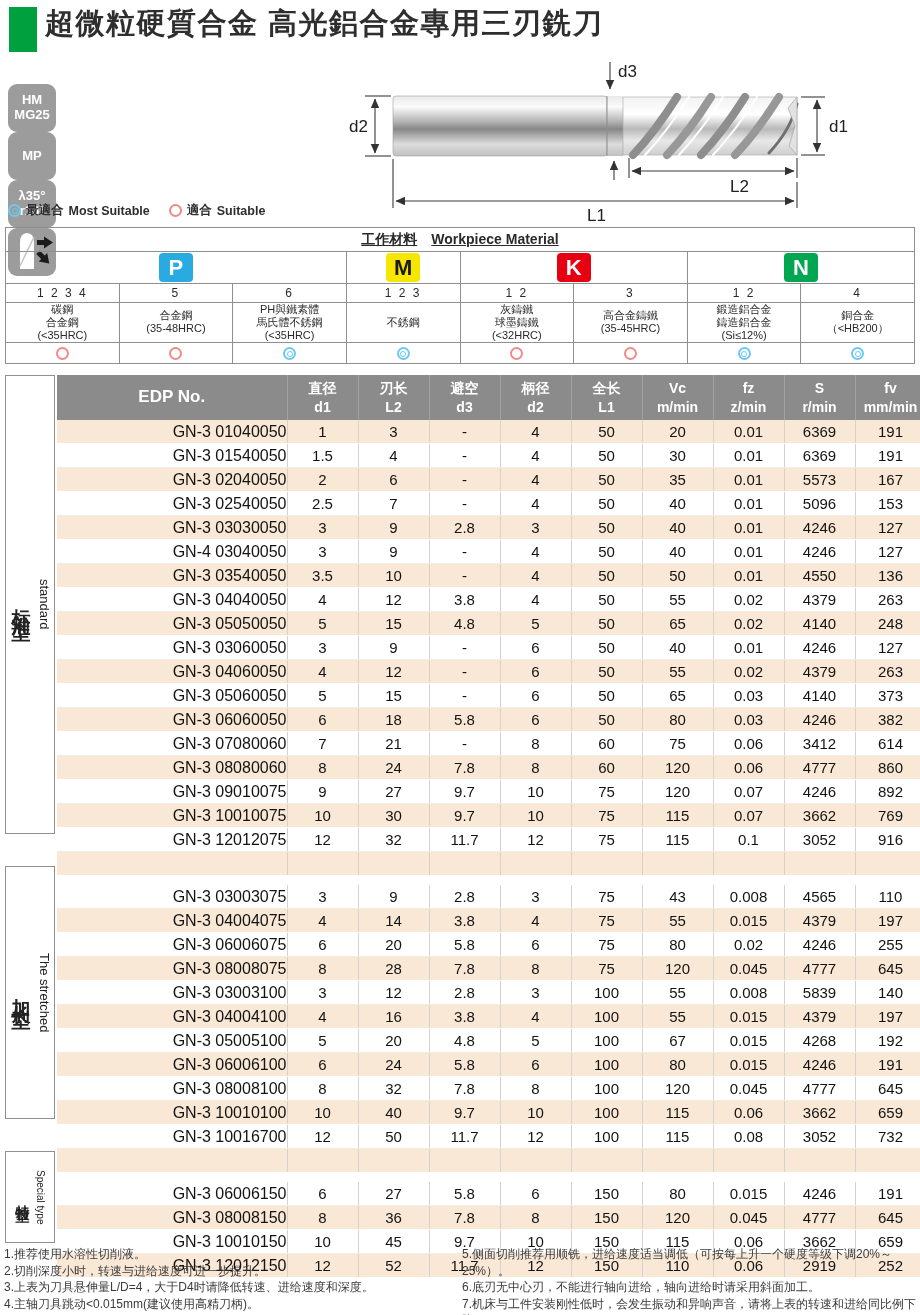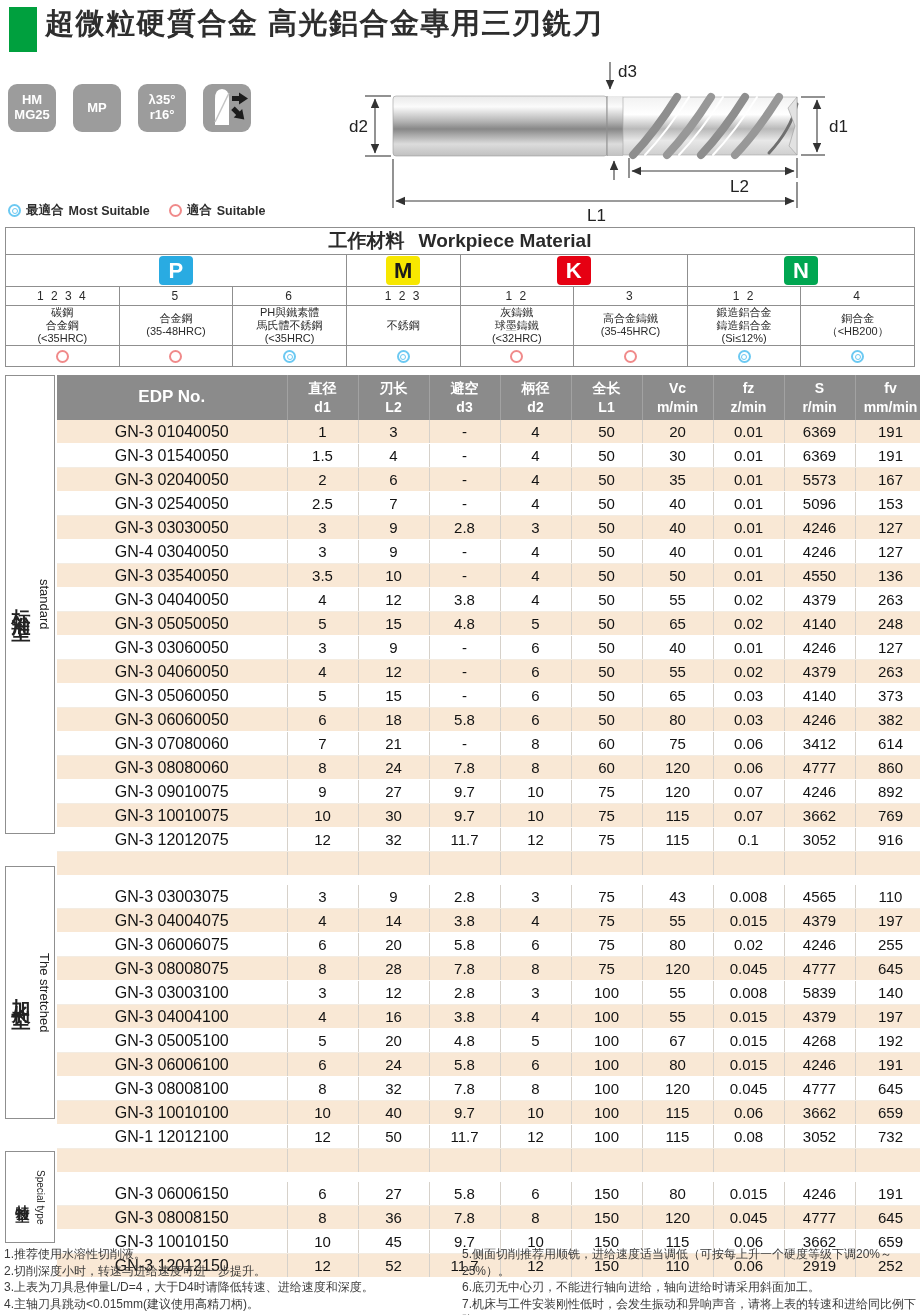--- a/index.html
+++ b/index.html
@@ -9,21 +9,21 @@
 
   
   .green-sq{position:absolute;left:9px;top:7px;width:28px;height:45px;background:#00a03e;}
   .title-zh{position:absolute;left:45px;top:4px;font-size:29px;font-weight:bold;color:#2e2e2e;
             letter-spacing:1.5px;white-space:nowrap;}
   .title-en{position:absolute;left:46px;top:44px;font-size:12.5px;font-weight:bold;color:#2e2e2e;
             white-space:nowrap;letter-spacing:.2px;}
 
   
   .badges{position:absolute;left:8px;top:84px;}
-  .brow{display:flex;gap:17px;margin-bottom:16px;}
+  .brow{display:flex;margin-bottom:16px;flex-direction:column;}
   .badge{width:48px;height:48px;background:#9c9c9c;border-radius:9px;color:#fff;font-weight:bold;
          display:flex;align-items:center;justify-content:center;text-align:center;
          font-size:13px;line-height:1.15;white-space:pre-line;position:relative;box-sizing:border-box;}
   .badge svg{position:absolute;left:0;top:0;}
   .badge .b90{position:absolute;right:5px;top:11px;font-size:14px;}
 
   
   .legend{position:absolute;left:8px;top:202px;display:flex;align-items:center;gap:5px;
           font-size:12.5px;color:#2e2e2e;font-weight:bold;}
   .c-most{width:13px;height:13px;border:2px solid #6cc9f2;border-radius:50%;display:inline-block;
@@ -34,21 +34,21 @@
   .lg-gap{margin-left:14px;}
 
   
   .diagram{position:absolute;left:345px;top:58px;}
   .diagram text{font-size:17px;fill:#222;font-family:"Liberation Sans","DejaVu Sans",sans-serif;}
 
   
   .mat{position:absolute;left:5px;top:227px;width:910px;border-collapse:collapse;table-layout:fixed;
        text-align:center;color:#2a2a2a;}
   .mat td{border:1px solid #8f8f8f;padding:0;}
-  .mat-title-row td{height:23px;font-size:19px;font-weight:bold;}
+  .mat-title-row td{height:23px;font-size:14px;font-weight:bold;text-decoration:underline;}
   .mat-title-en{margin-left:14px;}
   #mat-letters td{height:31px;}
   .letter{display:inline-block;width:34px;height:29px;border-radius:4px;font-weight:bold;
           font-size:22px;line-height:29px;}
   .mnum{height:18px;font-size:12px;letter-spacing:2px;}
   .mname{height:30px;font-size:11px;line-height:1.18;}
   .mcirc{height:20px;}
   .mcirc span{vertical-align:middle;}
 
   
@@ -61,21 +61,21 @@
        letter-spacing:7px;color:#222;}
   .len{writing-mode:vertical-rl;font-size:13px;color:#222;}
   .lbox-small .lzh{font-size:14px;letter-spacing:2px;}
   .lbox-small .len{font-size:10px;}
   .spec{border-collapse:collapse;table-layout:fixed;width:869px;text-align:center;flex:none;}
   .spec thead td{background:#8b8b8b;color:#fff;height:45px;font-size:14px;line-height:1.3;
                  border-right:1px solid #a2a2a2;padding:0;font-weight:bold;}
   .spec thead td.hedp{font-size:17px;}
   .spec tbody td{height:23px;font-size:15px;color:#131313;border-right:1px solid #d6d1ca;
                  border-bottom:1px solid #f3ece2;padding:0;}
-  .spec tbody td.edp{font-size:16px;}
+  .spec tbody td.edp{font-size:16px;text-align:right;}
   .spec tbody tr.shade td{background:#f9e8d5;border-bottom:1px solid #fff;}
   .spec tbody tr.sep-b td{background:#f9e8d5;height:23px;border-bottom:1px solid #fff;}
   .spec tbody tr.sep-w td{height:9px;border:none;background:#fff;}
 
   
   .notes{position:absolute;left:4px;top:1246px;width:914px;display:flex;font-size:12px;
          color:#3a3a3a;line-height:16.5px;}
   .notes-left{width:458px;flex:none;}
   .notes-right{flex:1;}
 </style>
@@ -680,21 +680,21 @@
             <td>40</td>
             <td>9.7</td>
             <td>10</td>
             <td>100</td>
             <td>115</td>
             <td>0.06</td>
             <td>3662</td>
             <td>659</td>
           </tr>
           <tr>
-            <td class="edp">GN-1 12012100</td>
+            <td class="edp">GN-3 10016700</td>
             <td>12</td>
             <td>50</td>
             <td>11.7</td>
             <td>12</td>
             <td>100</td>
             <td>115</td>
             <td>0.08</td>
             <td>3052</td>
             <td>732</td>
           </tr>

